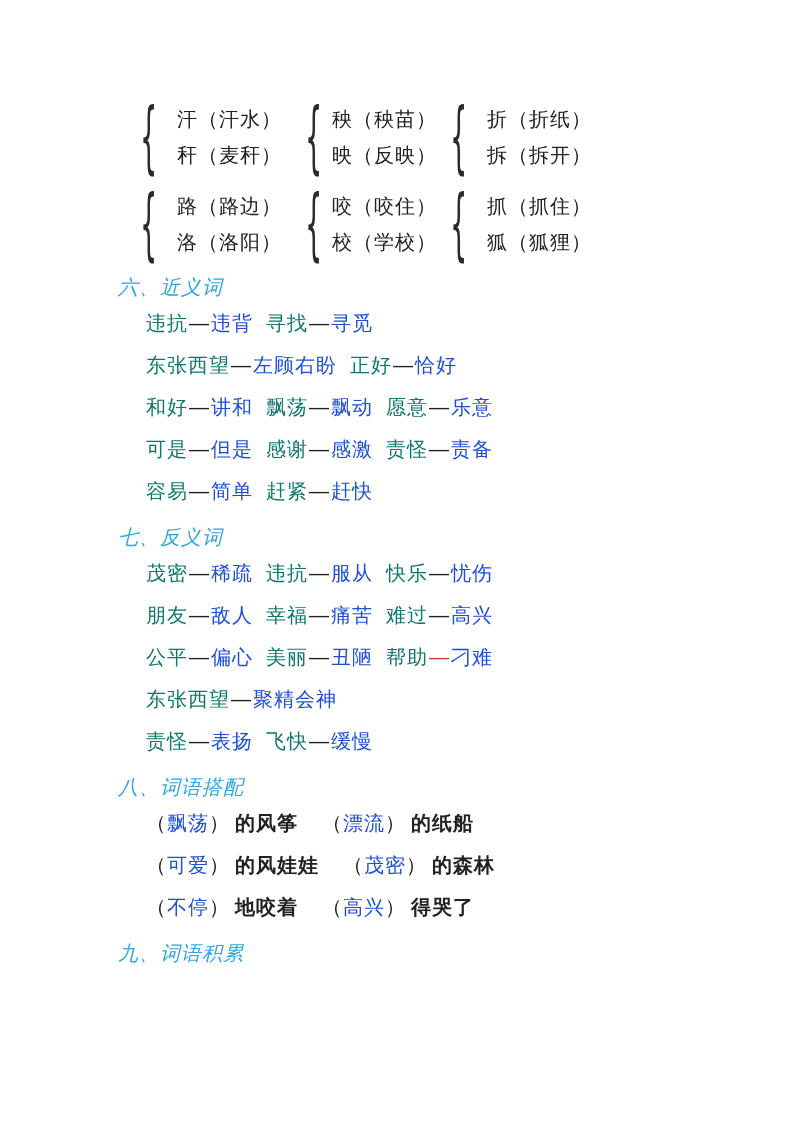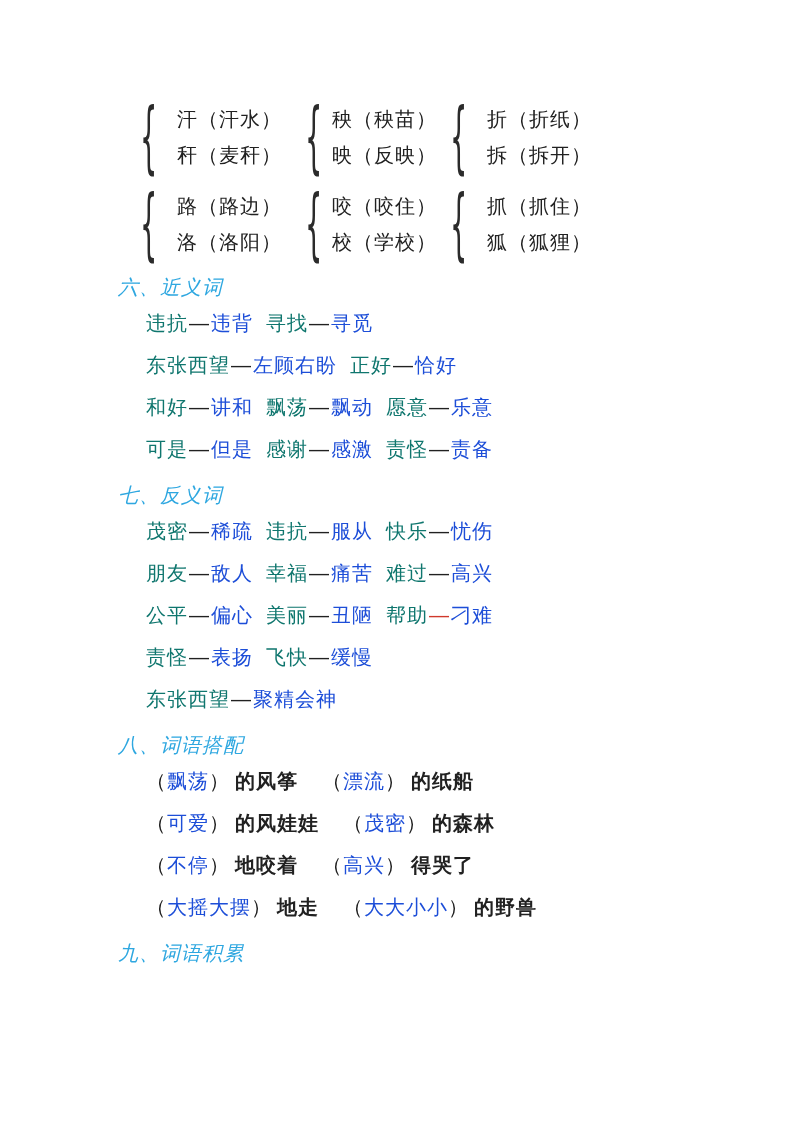--- a/index.html
+++ b/index.html
@@ -118,33 +118,33 @@
         </div>
       </div>
     </div>
   <div class="sections">
       <section class="doc-section">
         <h2 class="section-heading">六、近义词</h2>
         <p class="content-line"><span class="pair"><span class="w-black">违抗</span><span class="dash">—</span><span class="w-red">违背</span></span><span class="pair"><span class="w-black">寻找</span><span class="dash">—</span><span class="w-red">寻觅</span></span></p>
         <p class="content-line"><span class="pair"><span class="w-black">东张西望</span><span class="dash">—</span><span class="w-red">左顾右盼</span></span><span class="pair"><span class="w-black">正好</span><span class="dash">—</span><span class="w-red">恰好</span></span></p>
         <p class="content-line"><span class="pair"><span class="w-black">和好</span><span class="dash">—</span><span class="w-red">讲和</span></span><span class="pair"><span class="w-black">飘荡</span><span class="dash">—</span><span class="w-red">飘动</span></span><span class="pair"><span class="w-black">愿意</span><span class="dash">—</span><span class="w-red">乐意</span></span></p>
         <p class="content-line"><span class="pair"><span class="w-black">可是</span><span class="dash">—</span><span class="w-red">但是</span></span><span class="pair"><span class="w-black">感谢</span><span class="dash">—</span><span class="w-red">感激</span></span><span class="pair"><span class="w-black">责怪</span><span class="dash">—</span><span class="w-red">责备</span></span></p>
+        <p class="content-line"><span class="pair"><span class="w-black">容易</span><span class="dash">—</span><span class="w-red">简单</span></span><span class="pair"><span class="w-black">赶紧</span><span class="dash">—</span><span class="w-red">赶快</span></span></p>
       </section>
       <section class="doc-section">
         <h2 class="section-heading">七、反义词</h2>
         <p class="content-line"><span class="pair"><span class="w-black">茂密</span><span class="dash">—</span><span class="w-red">稀疏</span></span><span class="pair"><span class="w-black">违抗</span><span class="dash">—</span><span class="w-red">服从</span></span><span class="pair"><span class="w-black">快乐</span><span class="dash">—</span><span class="w-red">忧伤</span></span></p>
         <p class="content-line"><span class="pair"><span class="w-black">朋友</span><span class="dash">—</span><span class="w-red">敌人</span></span><span class="pair"><span class="w-black">幸福</span><span class="dash">—</span><span class="w-red">痛苦</span></span><span class="pair"><span class="w-black">难过</span><span class="dash">—</span><span class="w-red">高兴</span></span></p>
         <p class="content-line"><span class="pair"><span class="w-black">公平</span><span class="dash">—</span><span class="w-red">偏心</span></span><span class="pair"><span class="w-black">美丽</span><span class="dash">—</span><span class="w-red">丑陋</span></span><span class="pair"><span class="w-black">帮助</span><span class="dash red">—</span><span class="w-red">刁难</span></span></p>
+        <p class="content-line"><span class="pair"><span class="w-black">东张西望</span><span class="dash">—</span><span class="w-red">聚精会神</span></span></p>
         <p class="content-line"><span class="pair"><span class="w-black">责怪</span><span class="dash">—</span><span class="w-red">表扬</span></span><span class="pair"><span class="w-black">飞快</span><span class="dash">—</span><span class="w-red">缓慢</span></span></p>
-        <p class="content-line"><span class="pair"><span class="w-black">东张西望</span><span class="dash">—</span><span class="w-red">聚精会神</span></span></p>
       </section>
       <section class="doc-section">
         <h2 class="section-heading">八、词语搭配</h2>
         <p class="content-line"><span class="phrase"><span class="paren">（</span><span class="w-red">飘荡</span><span class="paren">）</span><span class="rest">的风筝</span></span><span class="phrase"><span class="paren">（</span><span class="w-red">漂流</span><span class="paren">）</span><span class="rest">的纸船</span></span></p>
         <p class="content-line"><span class="phrase"><span class="paren">（</span><span class="w-red">可爱</span><span class="paren">）</span><span class="rest">的风娃娃</span></span><span class="phrase"><span class="paren">（</span><span class="w-red">茂密</span><span class="paren">）</span><span class="rest">的森林</span></span></p>
         <p class="content-line"><span class="phrase"><span class="paren">（</span><span class="w-red">不停</span><span class="paren">）</span><span class="rest">地咬着</span></span><span class="phrase"><span class="paren">（</span><span class="w-red">高兴</span><span class="paren">）</span><span class="rest">得哭了</span></span></p>
-        <p class="content-line"><span class="phrase"><span class="paren">（</span><span class="w-red">大摇大摆</span><span class="paren">）</span><span class="rest">地走</span></span><span class="phrase"><span class="paren">（</span><span class="w-red">大大小小</span><span class="paren">）</span><span class="rest">的野兽</span></span></p>
       </section>
       <section class="doc-section">
         <h2 class="section-heading">九、词语积累</h2>
       </section>
     </div>
 </div>
 
 </body></html>

